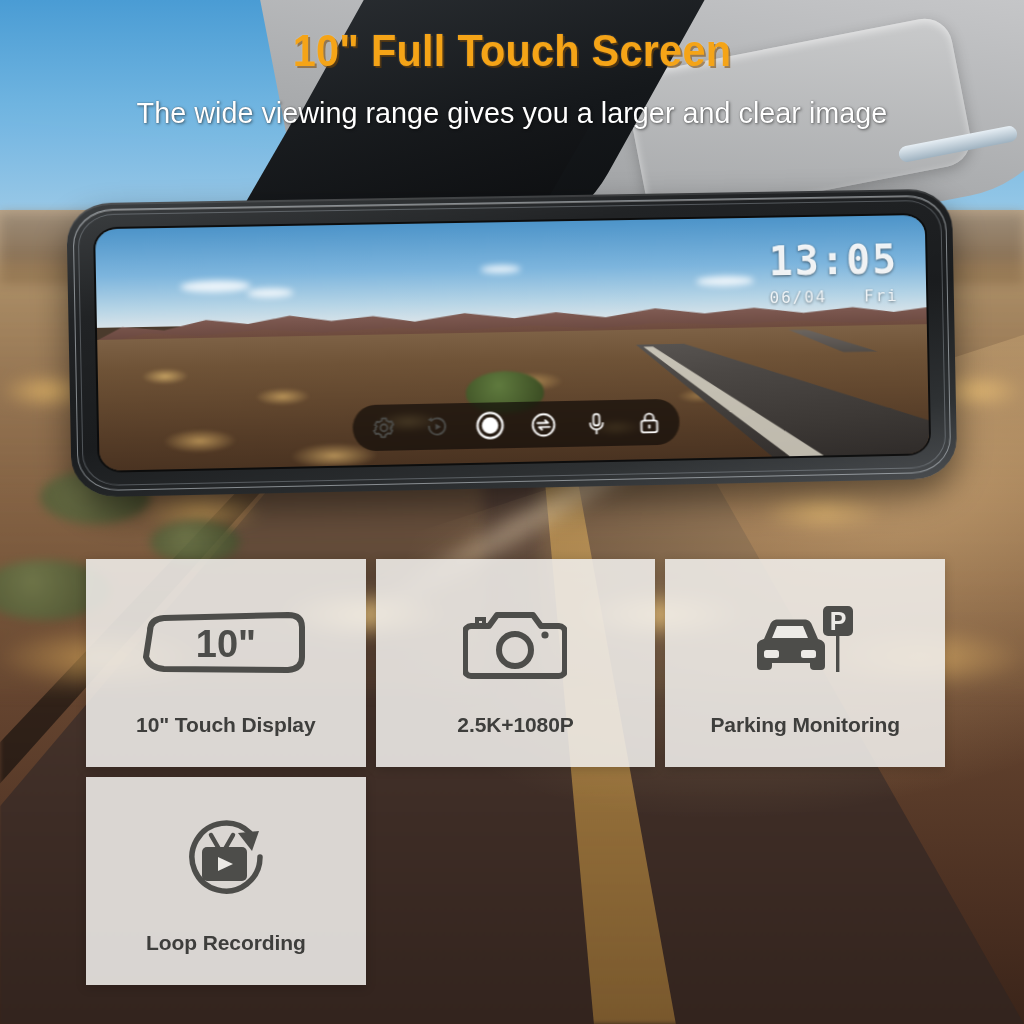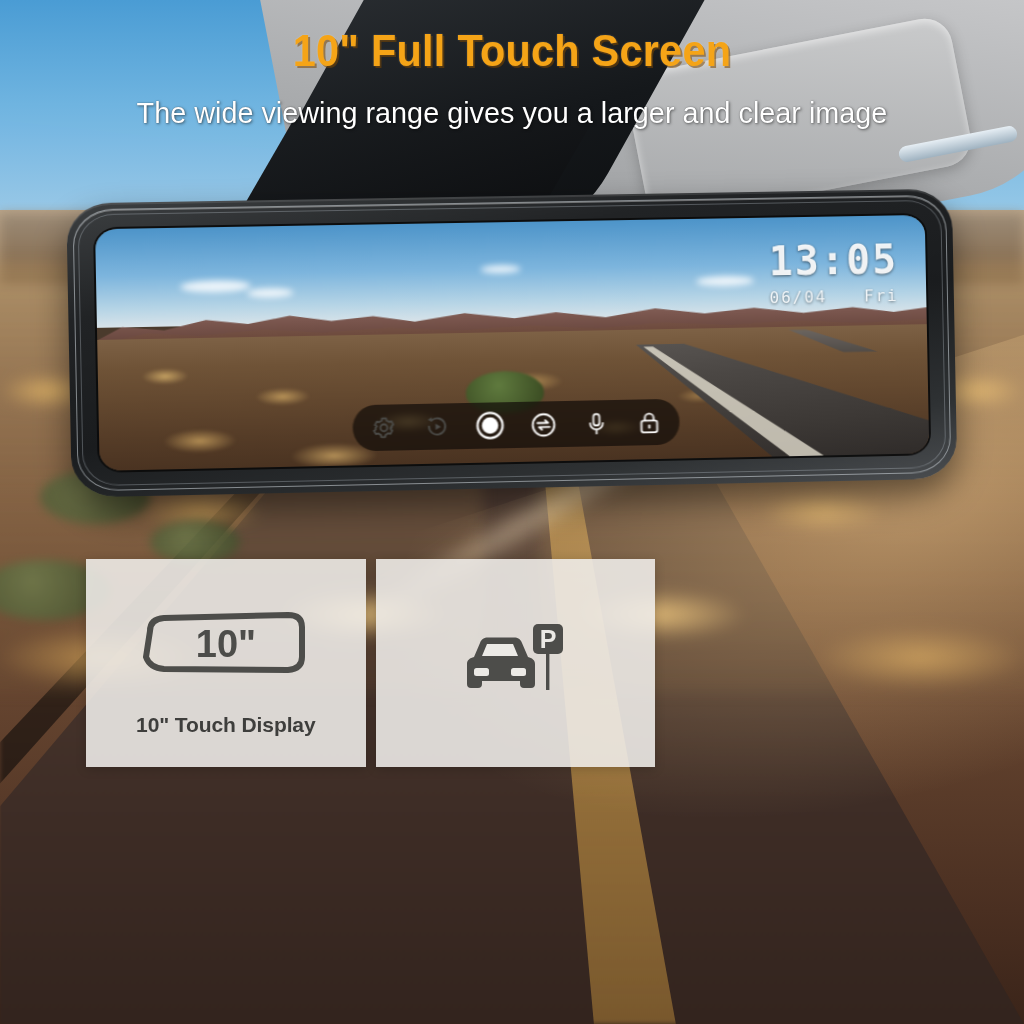--- a/index.html
+++ b/index.html
@@ -419,33 +419,57 @@
   <div class="card">
     <div class="card-icon">
       <svg width="180" height="72" viewBox="0 0 180 72">
         <path d="M14 22 Q14 10 28 9 L152 6 Q166 6 166 18 L166 48 Q166 60 152 61 L28 60 Q14 59 10 48 Z" fill="none" stroke="#4d4d4a" stroke-width="6" stroke-linejoin="round"></path>
         <text x="90" y="48" text-anchor="middle" class="mirror-badge">10"</text>
       </svg>
     </div>
     <div class="card-label">10" Touch Display</div>
   </div>
 
+  <div class="card">
+    <div class="card-icon">
+      <svg width="104" height="86" viewBox="0 0 104 86">
+        <path d="M8 24h18l8-11h36l8 11h18a6 6 0 0 1 6 6v38a6 6 0 0 1-6 6H8a6 6 0 0 1-6-6V30a6 6 0 0 1 6-6z" fill="none" stroke="#4d4d4a" stroke-width="6" stroke-linejoin="round"></path>
+        <circle cx="52" cy="48" r="16" fill="none" stroke="#4d4d4a" stroke-width="6"></circle>
+        <circle cx="82" cy="33" r="3.6" fill="#4d4d4a"></circle>
+        <path d="M14 22v-5h7v5" fill="none" stroke="#4d4d4a" stroke-width="4"></path>
+      </svg>
+    </div>
+    <div class="card-label">2.5K+1080P</div>
+  </div>
 
 
 
   <div class="card">
     <div class="card-icon">
       <svg width="116" height="90" viewBox="0 0 116 90">
 
         <path d="M10 46c0-4 3-6 7-7l6-14c1.5-4 4-5.5 8-5.5h26c4 0 6.5 1.5 8 5.5l6 14c4 1 7 3 7 7v20a4 4 0 0 1-4 4h-7a4 4 0 0 1-4-4v-3H25v3a4 4 0 0 1-4 4h-7a4 4 0 0 1-4-4z" fill="#4d4d4a"></path>
         <path d="M25 38l5-12h26l5 12z" fill="#eceae6"></path>
         <rect x="17" y="50" width="15" height="8" rx="2.5" fill="#eceae6"></rect>
         <rect x="54" y="50" width="15" height="8" rx="2.5" fill="#eceae6"></rect>
 
         <rect x="76" y="6" width="30" height="30" rx="5" fill="#4d4d4a"></rect>
         <text x="91" y="30" text-anchor="middle" font-size="25" font-weight="bold" fill="#eceae6" font-family="Liberation Sans, sans-serif">P</text>
         <rect x="89" y="36" width="3.4" height="36" fill="#4d4d4a"></rect>
       </svg>
     </div>
+    <div class="card-label">Parking Monitoring</div>
   </div>
 
+  <div class="card">
+    <div class="card-icon">
+      <svg width="100" height="100" viewBox="0 0 100 100">
+        <path d="M84 44a34 34 0 1 1-10-24" fill="none" stroke="#4d4d4a" stroke-width="5.5" stroke-linecap="round"></path>
+        <path d="M62 20l21-2-7 20z" fill="#4d4d4a"></path>
+        <path d="M35 22l8 14M57 22l-8 14" stroke="#4d4d4a" stroke-width="4.5" stroke-linecap="round"></path>
+        <rect x="26" y="34" width="45" height="34" rx="5" fill="#4d4d4a"></rect>
+        <path d="M42 44l15 7-15 7z" fill="#eceae6"></path>
+      </svg>
+    </div>
+    <div class="card-label">Loop Recording</div>
+  </div>
 
 </div>
 
 </body></html>

